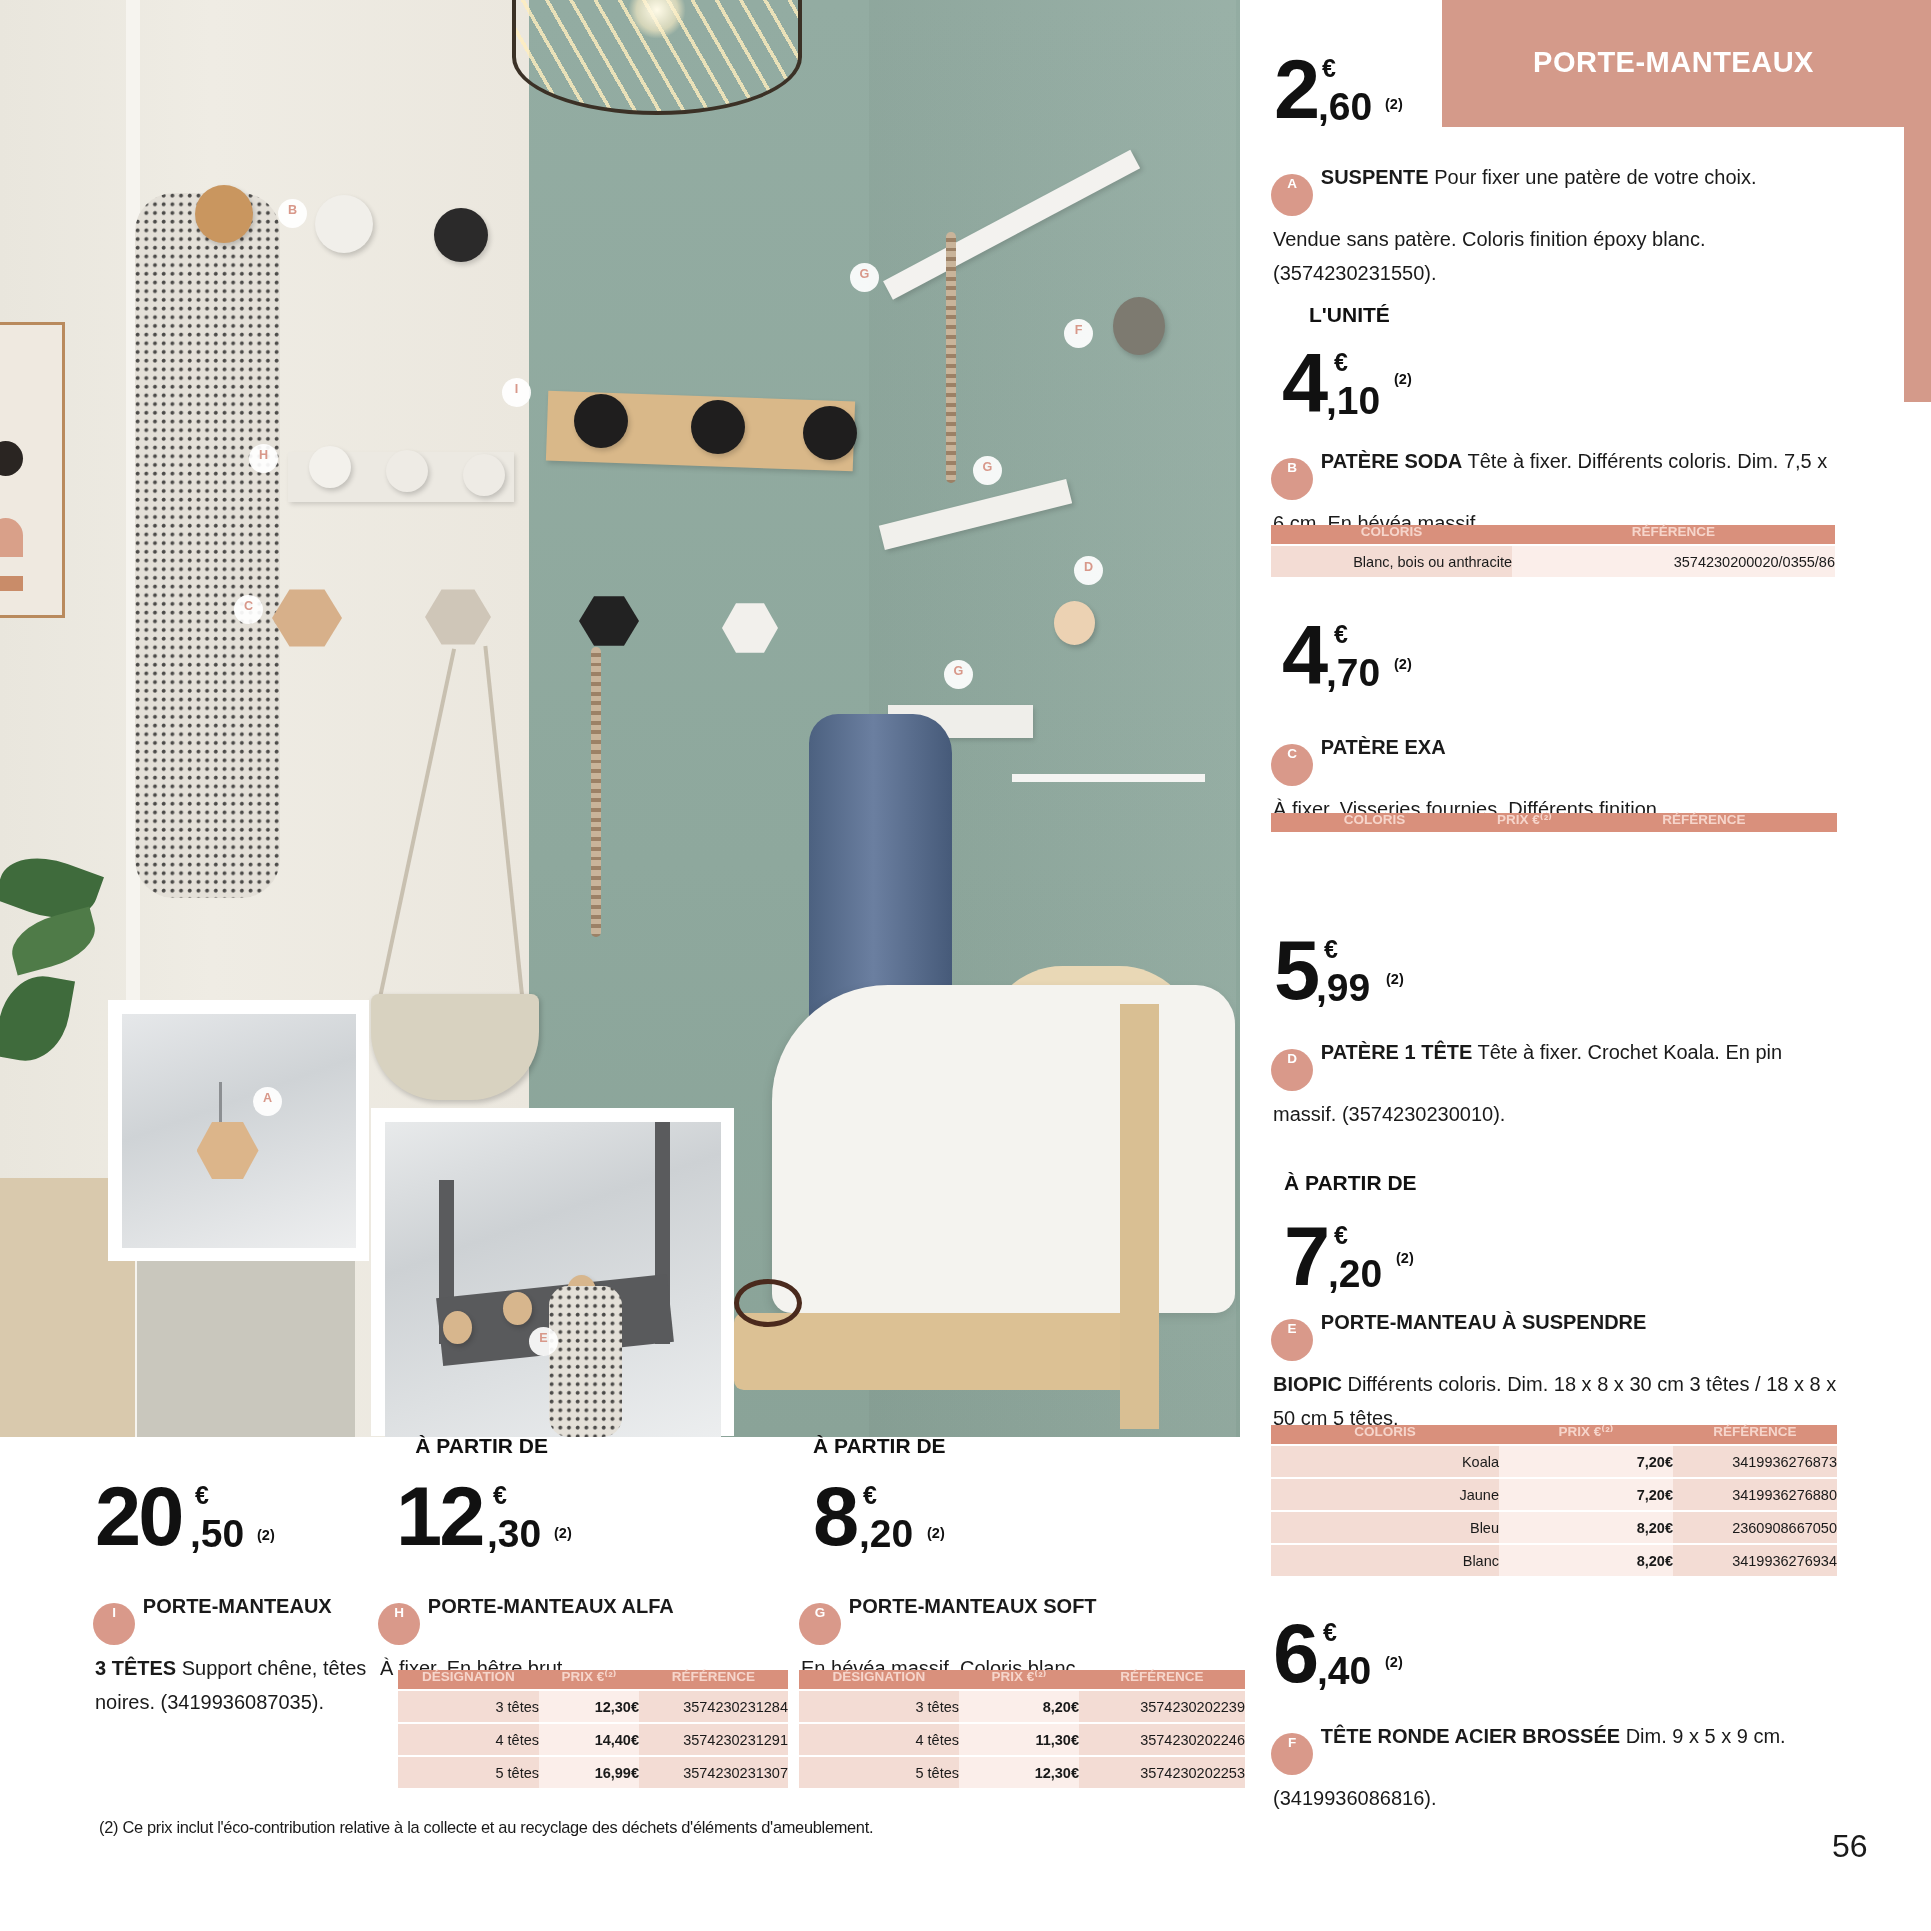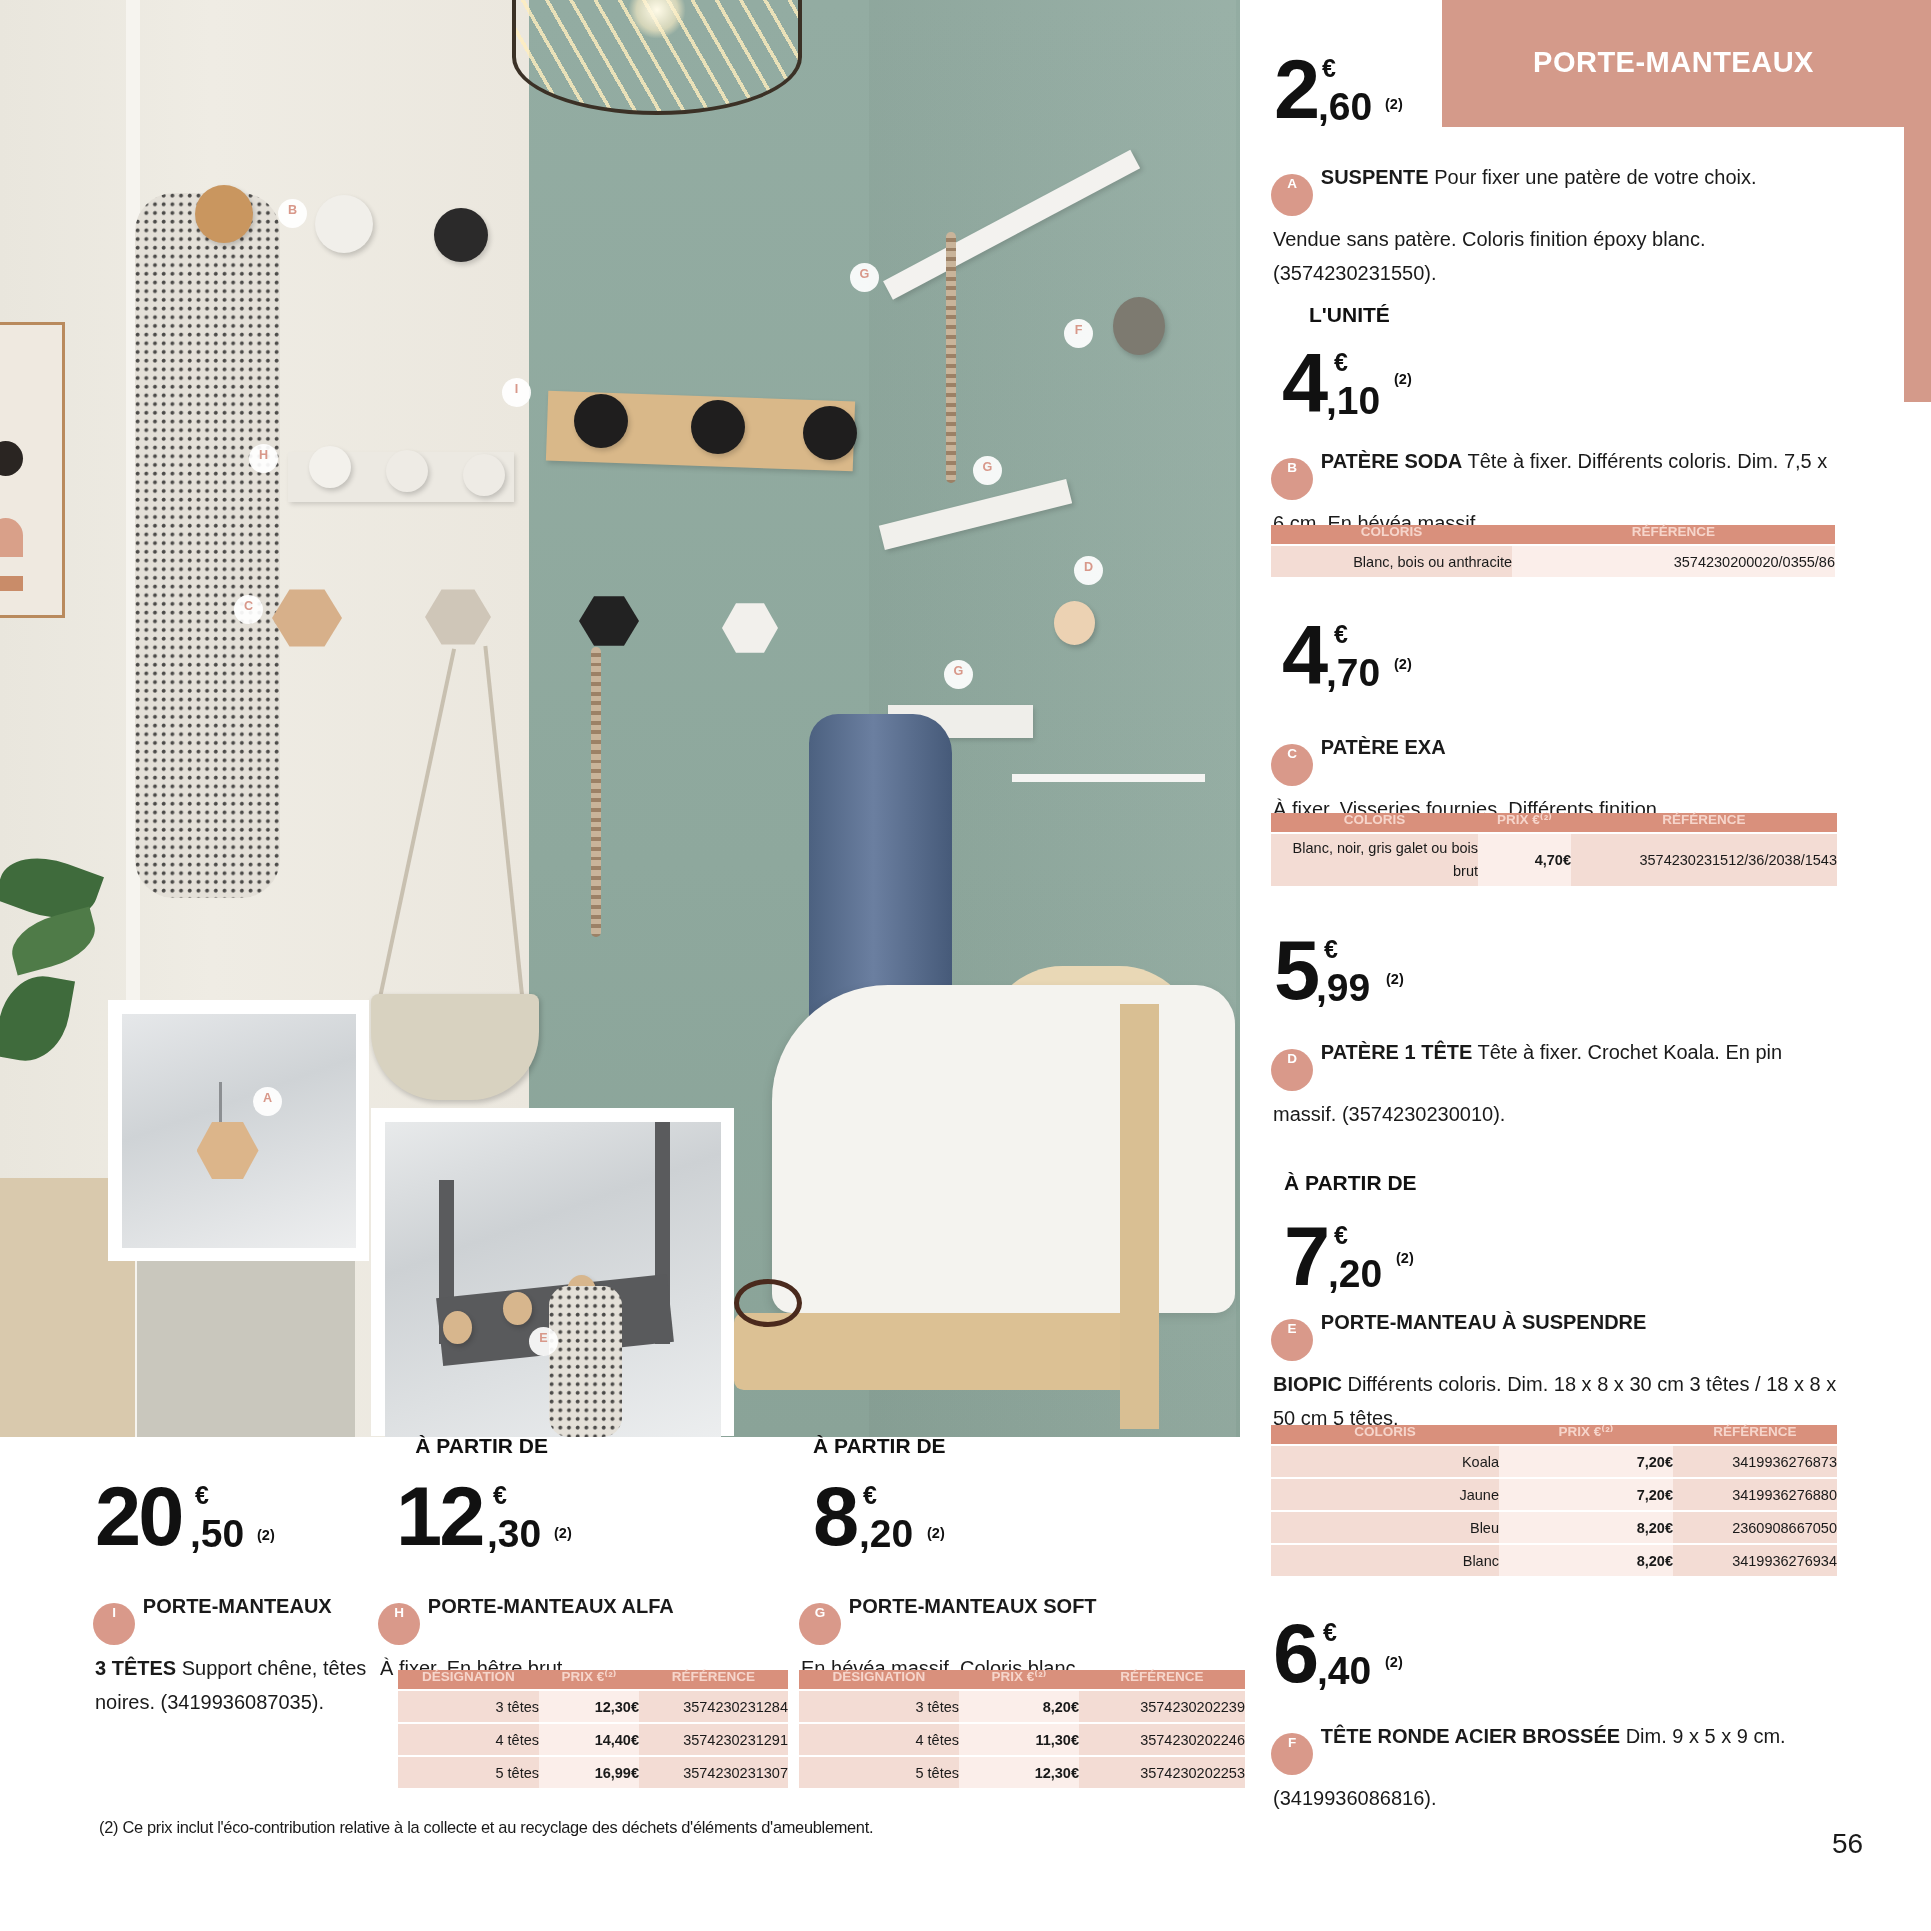--- a/index.html
+++ b/index.html
@@ -63,21 +63,21 @@
   .prod .name { font-weight: bold; }
   .badge { display: inline-block; vertical-align: -9.7px; width: 42px; height: 42px; border-radius: 50%; background: #d9998a; color: #fff; font-weight: bold; font-size: 13.5px; text-align: center; line-height: 19.3px; margin-right: 7.7px; margin-left: -1.9px; position: relative; top: -5.8px; }
 
   .tbl { position: absolute; border-collapse: separate; border-spacing: 0 2.9px; font-size: 14.5px; }
   .tbl th { background: #d9907c; color: #f6d5cb; font-weight: bold; font-size: 13.5px; height: 19.3px; line-height: 13.5px; vertical-align: top; text-transform: uppercase; margin-left: 20px; }
   .tbl td { text-align: right; height: 31px; color: #1a1a1a; background: #fbeeea; }
   .tbl td.alt { background: #f3dcd4; }
   .tbl td.strong { font-weight: bold; }
 
   .footnote { position: absolute; left: 99px; top: 1818px; font-size: 16.4px; color: #1a1a1a; letter-spacing: -0.3px; }
-  .page-num { position: absolute; left: 1832px; top: 1828px; font-size: 28px; color: #1a1a1a; }
+  .page-num { position: absolute; left: 1832px; top: 1828px; font-size: 32px; color: #1a1a1a; }
 </style>
 </head>
 <body>
 
 <div class="photo">
   <div class="wall-left"></div>
   <div class="wall-left-edge"></div>
   <div class="wall-right"></div>
   <div class="wall-corner"></div>
   <div class="floor"></div>
@@ -212,25 +212,20 @@
   <span class="badge">C</span><span class="name">PATÈRE EXA</span><br>
   <span>À fixer. Visseries fournies. Différents finition.</span>
 </div>
 <table class="tbl" style="left:1271px;top:811px;width:566px;">
   <tbody>
       <tr>
         <th style="width:207px;">COLORIS</th>
         <th style="width:93px;">PRIX €⁽²⁾</th>
         <th>RÉFÉRENCE</th>
       </tr>
-  <tr>
-        <td class="alt" style="height:52px;line-height:23px;">Blanc, noir, gris galet ou bois brut</td>
-        <td class="strong">4,70€</td>
-        <td class="alt">3574230231512/36/2038/1543</td>
-      </tr>
 </tbody>
   </table>
 
 <div class="price" style="left:1274px;top:929px;">
   <span class="int">5</span>
   <span class="cur" style="left:50px;">€</span>
   <span class="dec" style="left:42px;">,99</span>
   <span class="note" style="left:112px;top:42px;">(2)</span>
 </div>
 <div class="prod" style="left:1273px;top:1035px;width:560px;">

